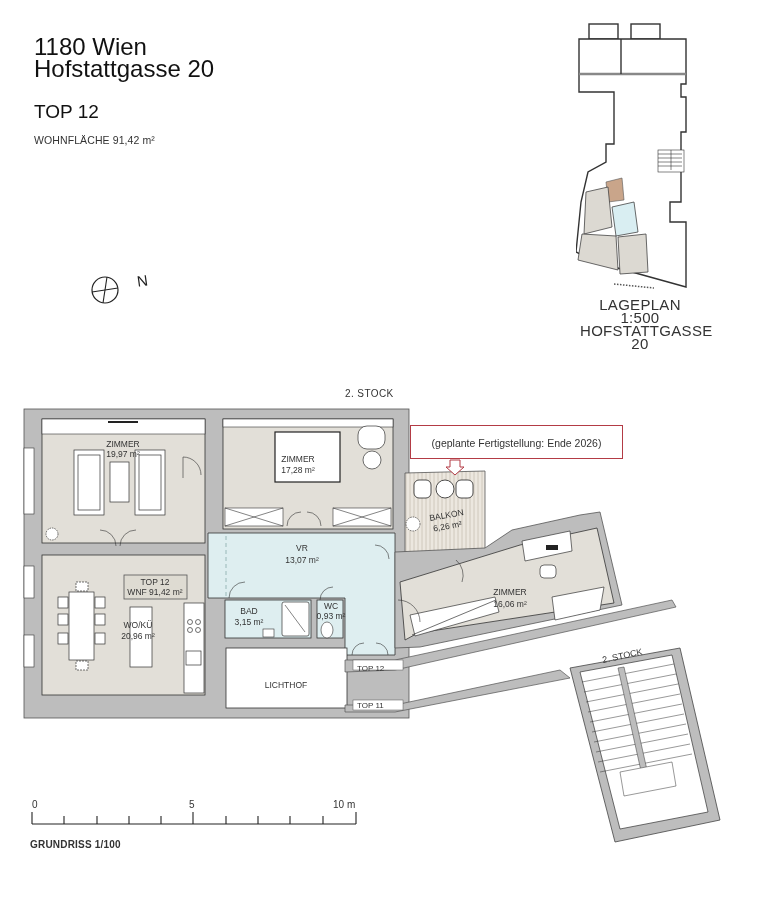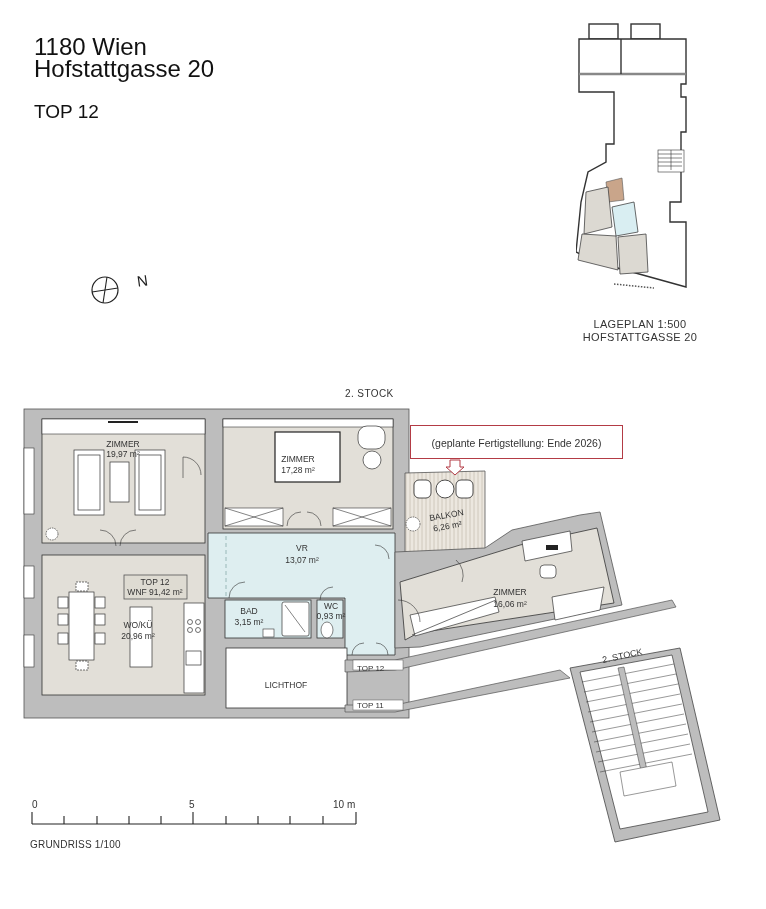--- a/index.html
+++ b/index.html
@@ -4,35 +4,36 @@
 <style>
   html, body { margin:0; padding:0; background:#ffffff; }
   body { width:766px; height:909px; position:relative; overflow:hidden; font-family:"Liberation Sans", sans-serif; color:#1a1a1a; }
   .abs { position:absolute; }
   .addr { left:34px; top:36px; font-size:24px; line-height:22px; color:#111; }
   .top-title { left:34px; top:101px; font-size:19px; color:#111; }
   .meta { left:34px; top:133px; font-size:10.5px; line-height:14px; color:#333; letter-spacing:0.1px; }
   .meta .note { margin-left:6px; }
   .north { left:90px; top:275px; }
   .north-label { left:137px; top:272px; font-size:15px; color:#222; transform:rotate(-8deg); }
-  .lageplan-caption { left:580px; top:298px; width:120px; text-align:center; font-size:11px; line-height:13px; color:#333; letter-spacing:0.3px;margin-top:20px; }
+  .lageplan-caption { left:580px; top:298px; width:120px; text-align:center; font-size:15px; line-height:13px; color:#333; letter-spacing:0.3px; }
   .stock-top { left:345px; top:388px; font-size:10px; color:#333; letter-spacing:0.4px; }
   .callout { left:410px; top:425px; width:213px; height:34px; border:1px solid #b33b45; box-sizing:border-box; font-size:10.5px; color:#333; text-align:center; line-height:34px; background:#fff; }
-  .grundriss { left:30px; top:839px; font-size:10px; color:#333; letter-spacing:0.2px; }
+  .grundriss { left:30px; top:839px; font-size:10px; color:#333; letter-spacing:0.2px;font-weight:bold; }
   svg text { font-family:"Liberation Sans", sans-serif; }
 </style>
 </head>
 <body>
 
 <div class="abs addr">
   <div>1180 Wien</div>
   <div>Hofstattgasse 20</div>
 </div>
 <div class="abs top-title">TOP 12</div>
 <div class="abs meta">
+  <div>WOHNFLÄCHE 91,42 m²</div>
 </div>
 
 <svg class="abs north" width="30" height="30" viewBox="0 0 30 30">
   <circle cx="15" cy="15" r="13" fill="none" stroke="#222" stroke-width="1.2"></circle>
   <line x1="17" y1="2" x2="13" y2="28" stroke="#222" stroke-width="1.1"></line>
   <line x1="2" y1="17" x2="28" y2="13" stroke="#222" stroke-width="1.1"></line>
 </svg>
 <div class="abs north-label">N</div>
 
 <svg class="abs" style="left:576px;top:22px" width="120" height="275" viewBox="0 0 120 275">

